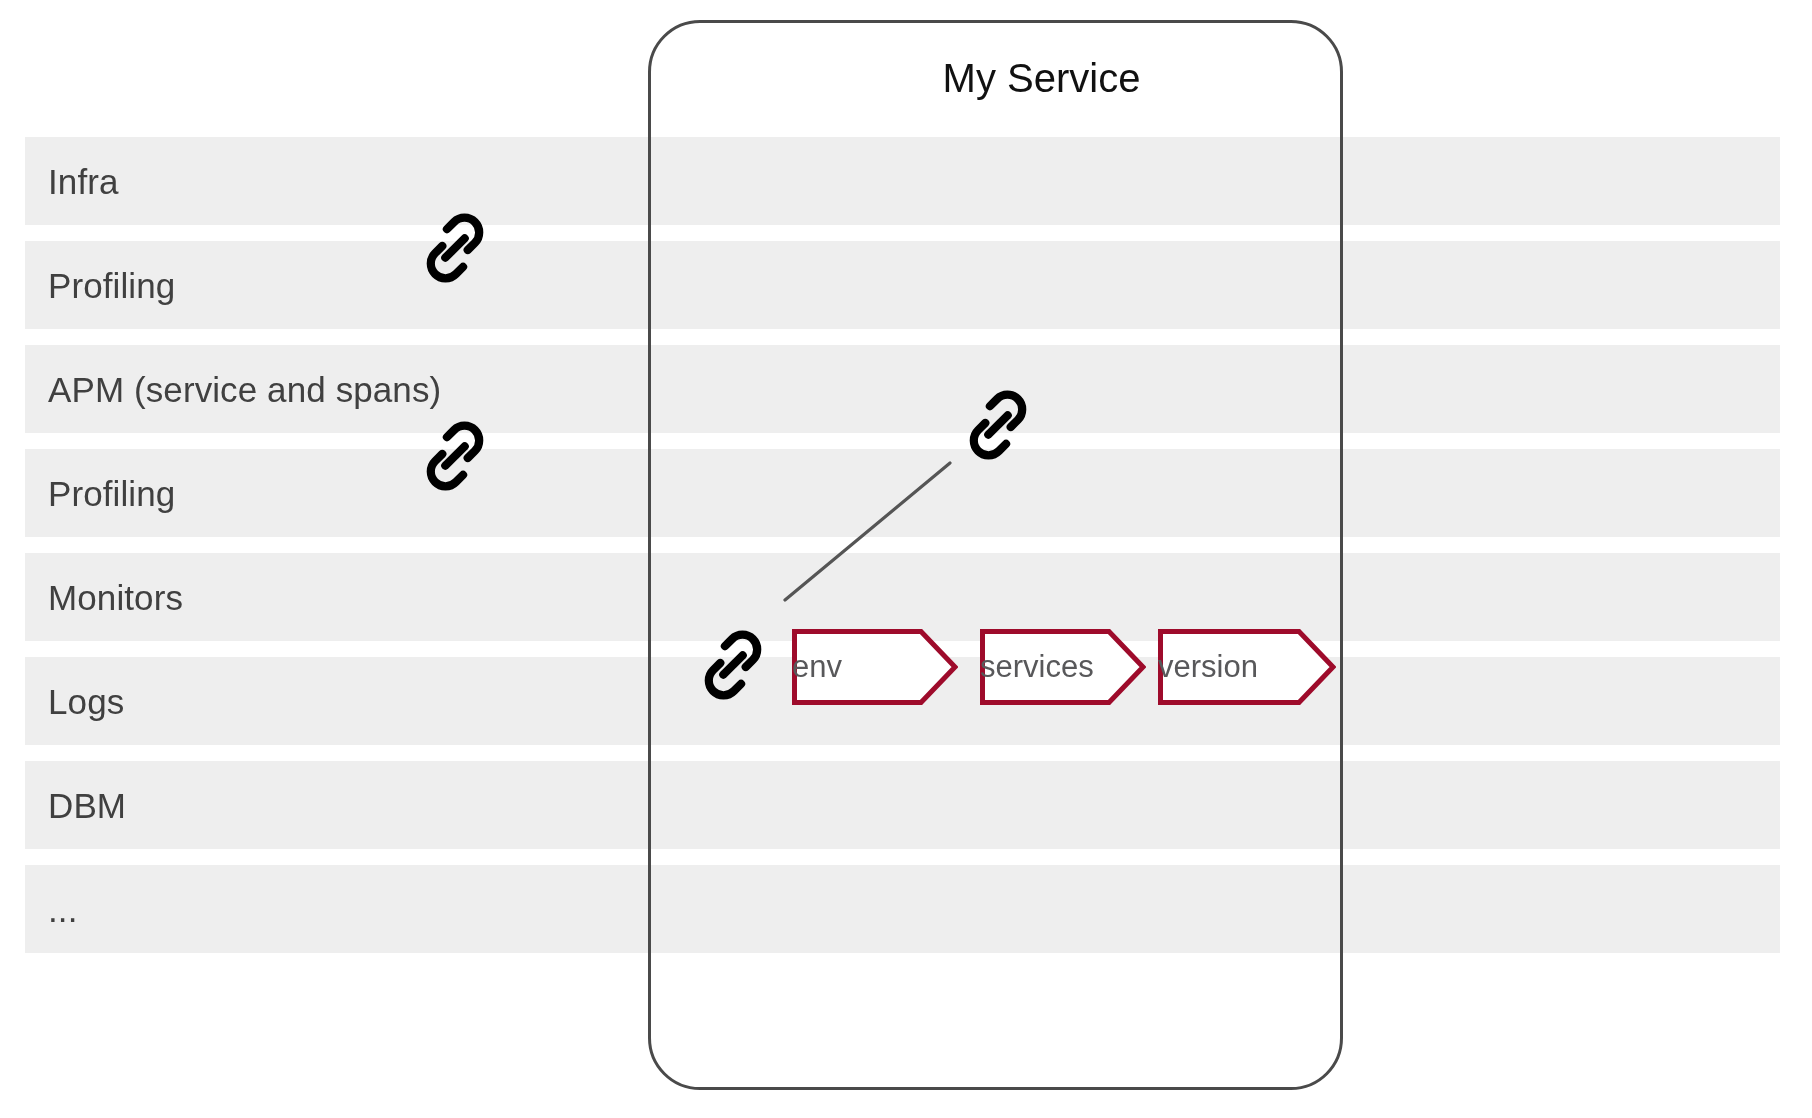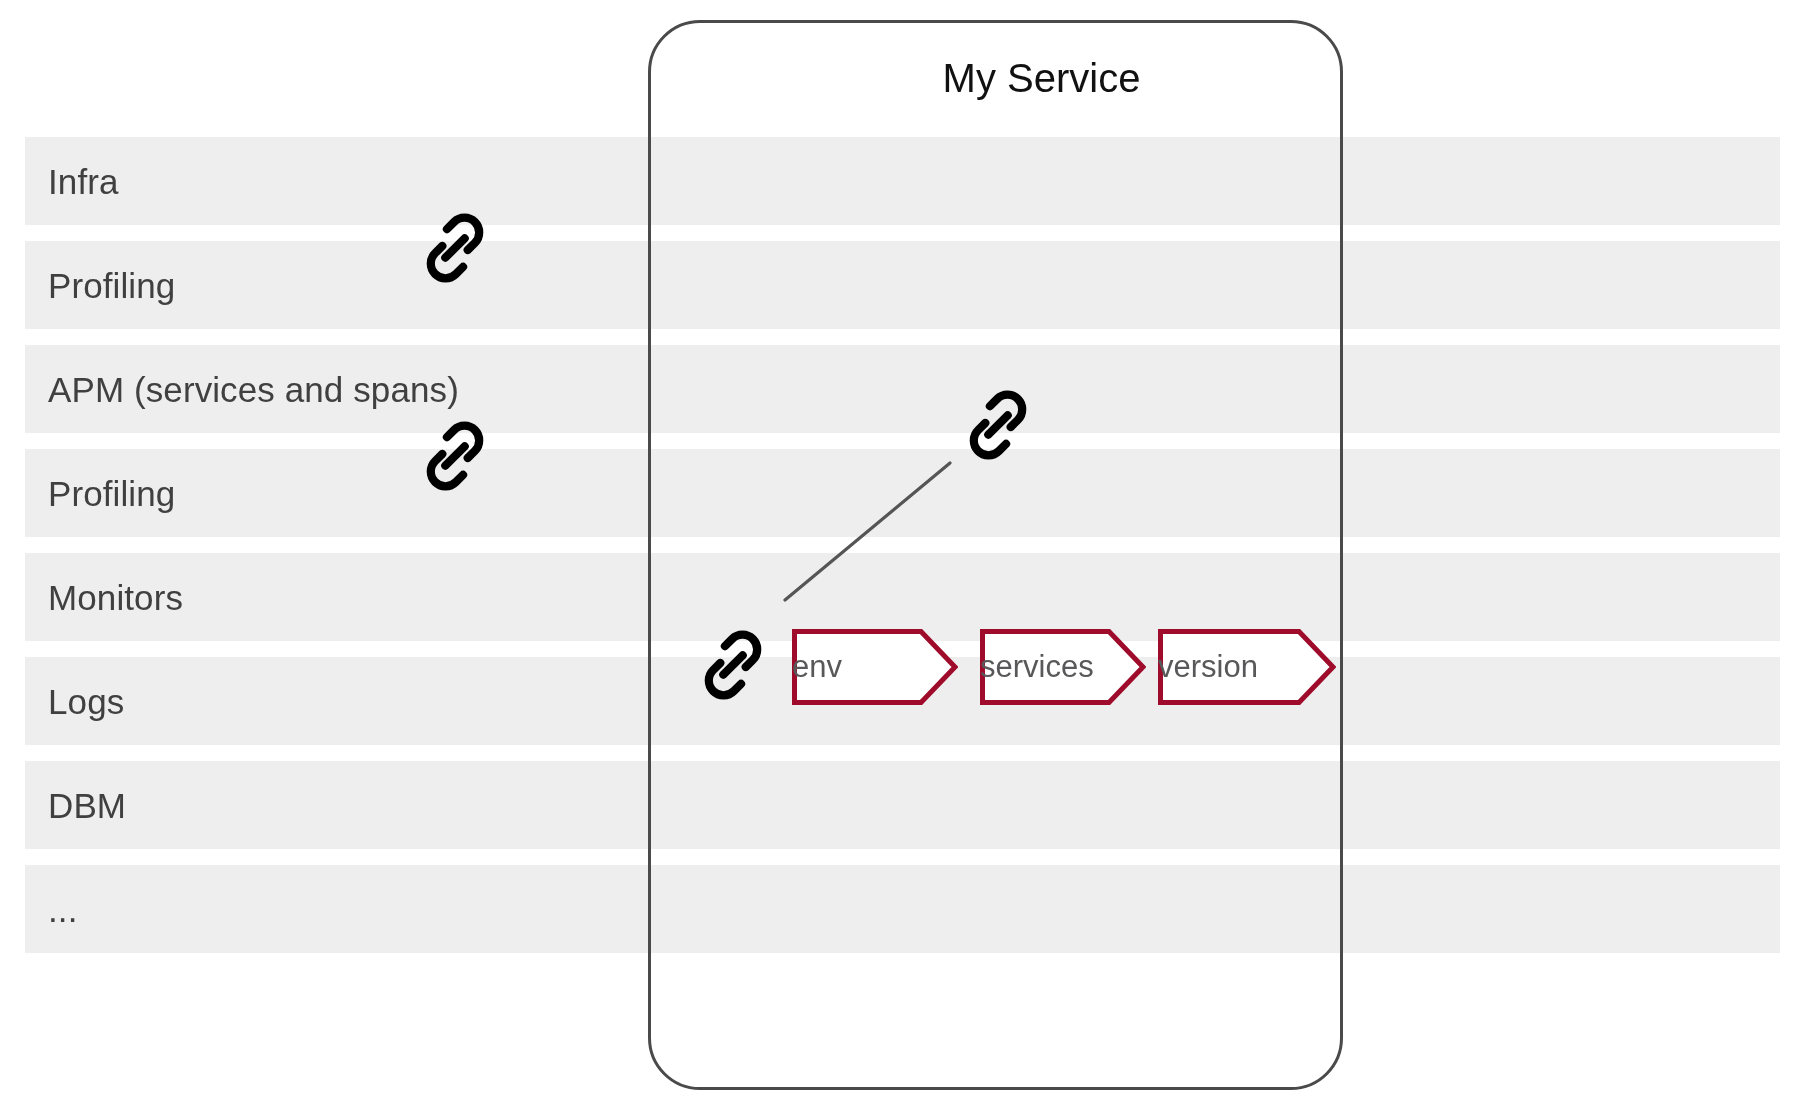--- a/index.html
+++ b/index.html
@@ -109,21 +109,21 @@
 
 <div id="canvas">
 
   <div class="band" style="top:137px">
     <span class="band-label">Infra</span>
   </div>
   <div class="band" style="top:241px">
     <span class="band-label">Profiling</span>
   </div>
   <div class="band" style="top:345px">
-    <span class="band-label">APM (services and spans)</span>
+    <span class="band-label">APM (service and spans)</span>
   </div>
   <div class="band" style="top:449px">
     <span class="band-label">Profiling</span>
   </div>
   <div class="band" style="top:553px">
     <span class="band-label">Monitors</span>
   </div>
   <div class="band" style="top:657px">
     <span class="band-label">Logs</span>
   </div>

